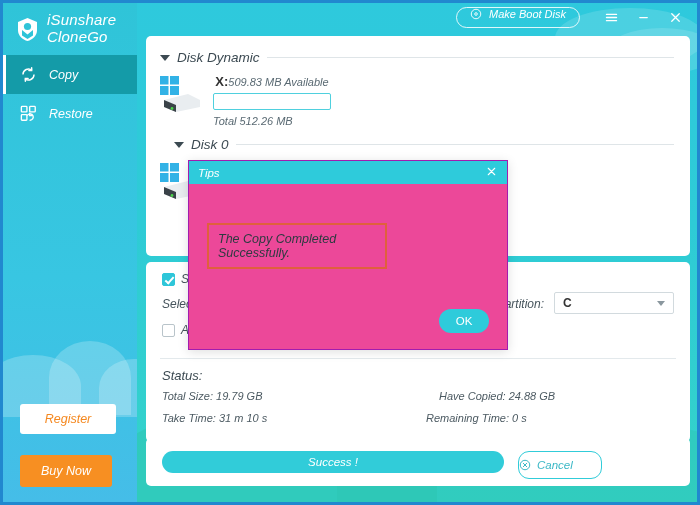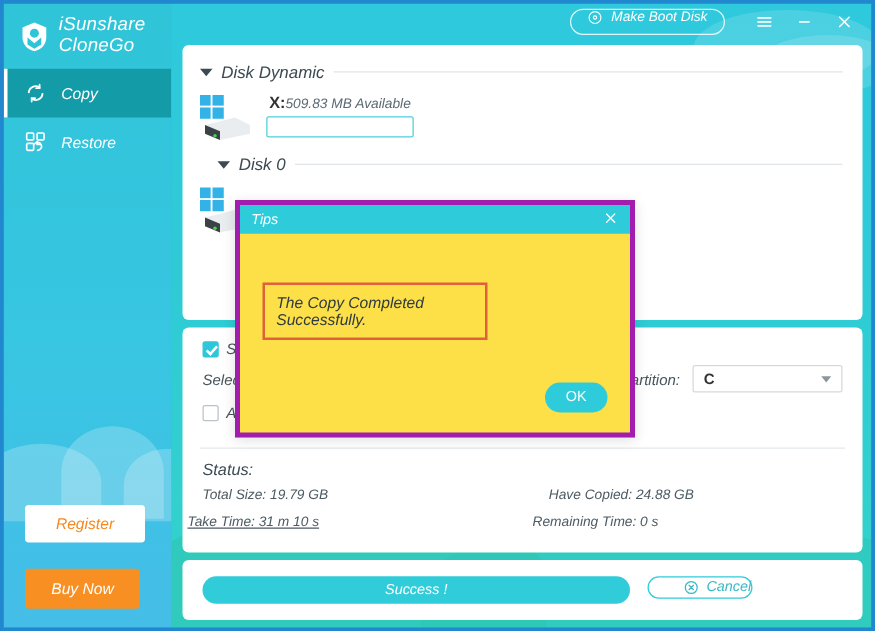--- a/index.html
+++ b/index.html
@@ -92,21 +92,21 @@
     width: 26px; height: 24px; display: flex; align-items: center;
     justify-content: center; cursor: pointer; color: #fff;
   }
 
   
   .panel {
     position: absolute; background: #fff; border-radius: 5px; z-index: 22;
   }
   #disk-panel { left: 146px; top: 36px; width: 544px; height: 220px; }
   #opts-panel { left: 146px; top: 262px; width: 544px; height: 180px; }
-  #action-panel { left: 146px; top: 448px; width: 544px; height: 48px; }
+  #action-panel { left: 146px; top: 438px; width: 544px; height: 48px; }
 
   .sec-head {
     display: flex; align-items: center; gap: 7px;
     color: #3c4a52; font-size: 13.5px; font-style: italic;
   }
   .sec-line { flex: 1; height: 1px; background: #dfe5e8; }
   .chev-d {
     width: 0; height: 0; border-left: 5px solid transparent;
     border-right: 5px solid transparent; border-top: 6px solid #3c4a52;
   }
@@ -149,31 +149,31 @@
     font-size: 13px; font-style: italic; color: #3c4a52; }
   .stat { position: absolute; font-size: 11px; font-style: italic; color: #4c5a62; }
 
   
   #progress {
     position: absolute; left: 16px; top: 13px; width: 342px; height: 22px;
     background: #31ccd9; border-radius: 11px; color: #fff; font-size: 11.5px;
     font-style: italic; display: flex; align-items: center; justify-content: center;
   }
   .act-btn {
-    position: absolute; top: 13px; height: 18px; border-radius: 11px;
-    display: flex; align-items: center; justify-content: flex-end; gap: 6px;
+    position: absolute; top: 13px; height: 28px; border-radius: 11px;
+    display: flex; align-items: center; justify-content: flex-start; gap: 6px;
     font-size: 11.5px; font-style: italic; cursor: pointer;
   }
   #cancel-btn { left: 372px; width: 84px; border: 1px solid #31ccd9; color: #3bb8c6; background: #fff; }
   #start-btn { left: 466px; width: 80px; background: #31ccd9; color: #fff; }
 
   
   #dialog {
     position: absolute; left: 188px; top: 160px; width: 320px; height: 190px;
-    background: #fde047; border: 4px solid #a21caf; z-index: 50;
+    background: #ec4899; border: 1px solid #a21caf; z-index: 50;
     box-shadow: 0 2px 10px rgba(0,0,0,.13);
   }
   #dialog-title {
     height: 23px; background: #2ecbdb; display: flex; align-items: center;
     padding: 0 9px; color: #fff; font-size: 11.5px; font-style: italic;
   }
   #dialog-close { margin-left: auto; cursor: pointer; font-size: 15px; line-height: 1; }
   #dialog-msg {
     position: absolute; left: 18px; top: 62px; padding: 7px 9px;
     border: 2px solid #e0603c; font-size: 12.5px; font-style: italic;
@@ -296,20 +296,21 @@
           <path d="M6 26 L30 20 L42 26 L42 33 L18 38 L6 33 Z" fill="#e9edf0"></path>
           <path d="M6 26 L18 31 L18 38 L6 33 Z" fill="#3a4248"></path>
           <circle cx="14" cy="34.5" r="1.4" fill="#4ad34a"></circle>
         </svg>
       </div>
       <div>
         <div class="drive-label">
           <b>X:</b><span>509.83 MB Available</span>
         </div>
         <div class="drive-bar"></div>
+        <div class="drive-total">Total 512.26 MB</div>
       </div>
     </div>
     <div class="sec-head" style="padding:10px 16px 0 28px;">
       <span class="chev-d"></span>
       <span>Disk 0</span>
       <span class="sec-line"></span>
     </div>
     <div class="disk-row">
       <div class="drive-ico">
         <svg width="44" height="40" viewBox="0 0 44 40">
@@ -341,21 +342,21 @@
       <span>artition:</span>
     </div>
     <div id="part-select">
       <span>C</span>
       <span class="chev-sm"></span>
     </div>
     <div id="status-div"></div>
     <div id="status-title">Status:</div>
     <div class="stat" style="left:16px;top:128px;">Total Size: 19.79 GB</div>
     <div class="stat" style="left:293px;top:128px;">Have Copied: 24.88 GB</div>
-    <div class="stat" style="left:4px;top:150px;text-decoration:underline;">Take Time: 31 m 10 s</div>
+    <div class="stat" style="left:16px;top:150px;">Take Time: 31 m 10 s</div>
     <div class="stat" style="left:280px;top:150px;">Remaining Time: 0 s</div>
   </div>
 
   <div class="panel" id="action-panel">
     <div id="progress">
       <span>Success !</span>
     </div>
     <div class="act-btn" id="cancel-btn">
       <svg width="12" height="12" viewBox="0 0 24 24" fill="none" stroke="#3bb8c6" stroke-width="2">
         <circle cx="12" cy="12" r="9.5"></circle>

